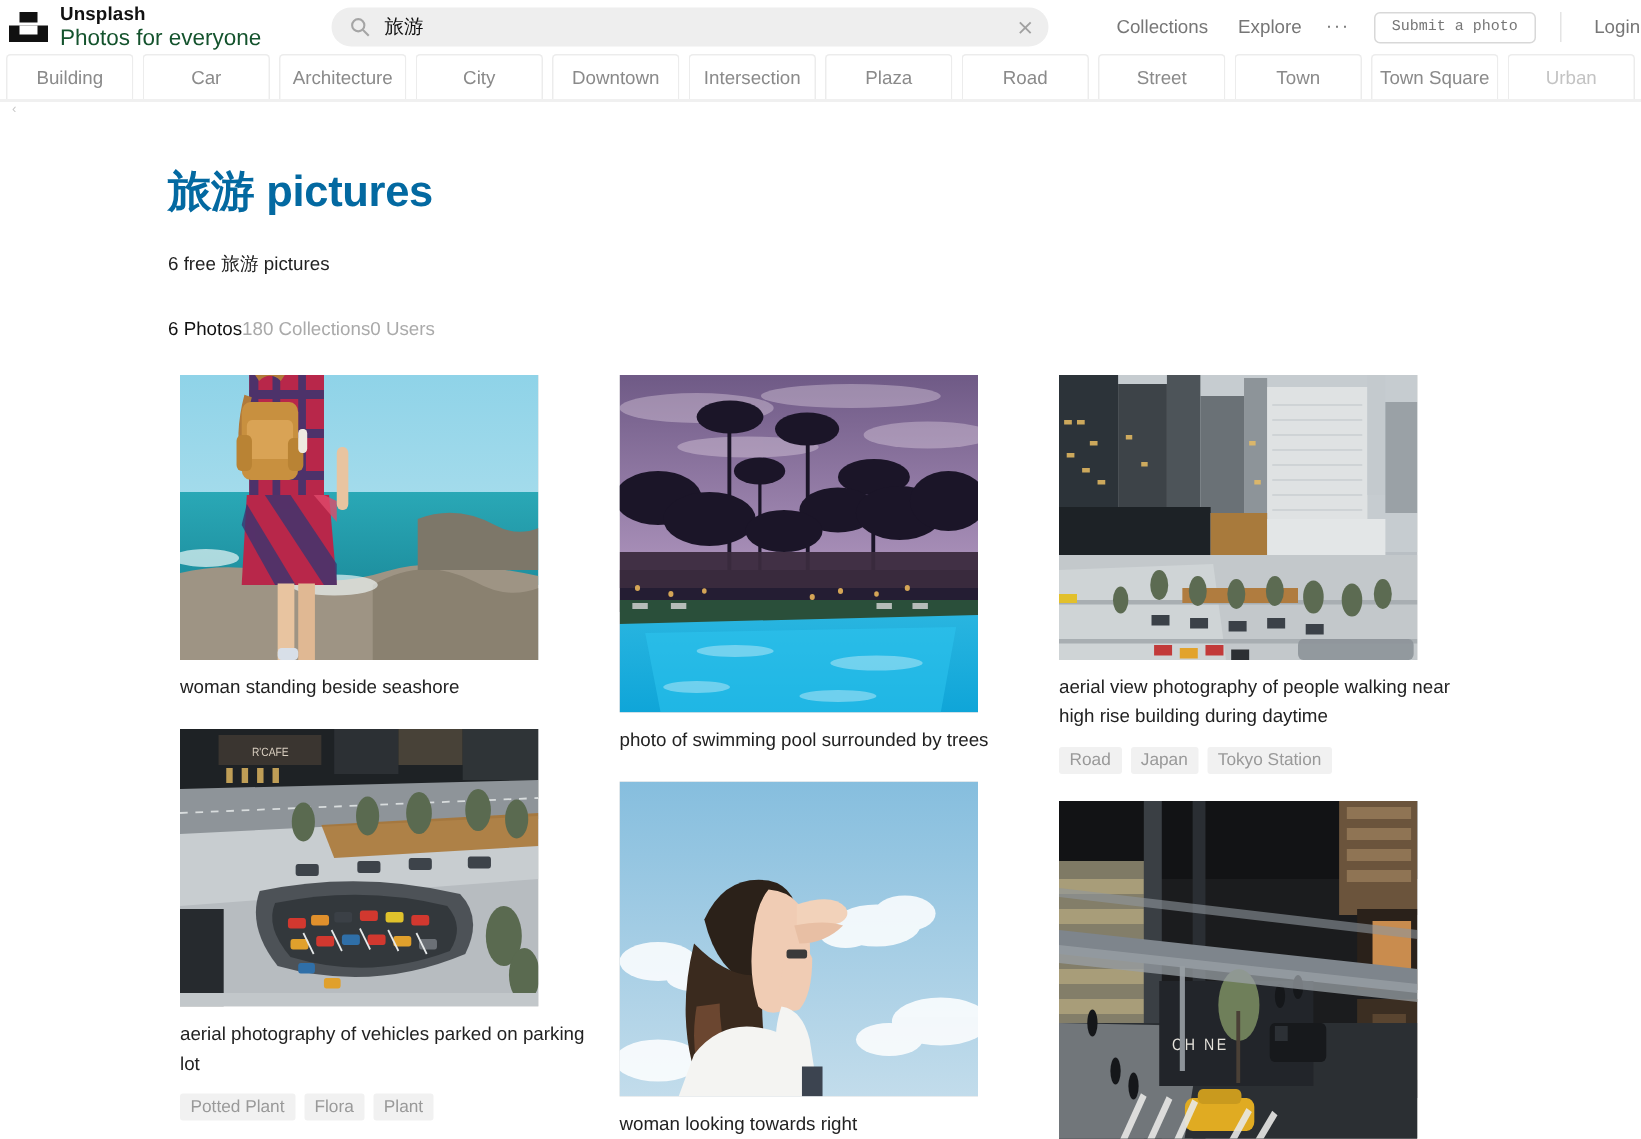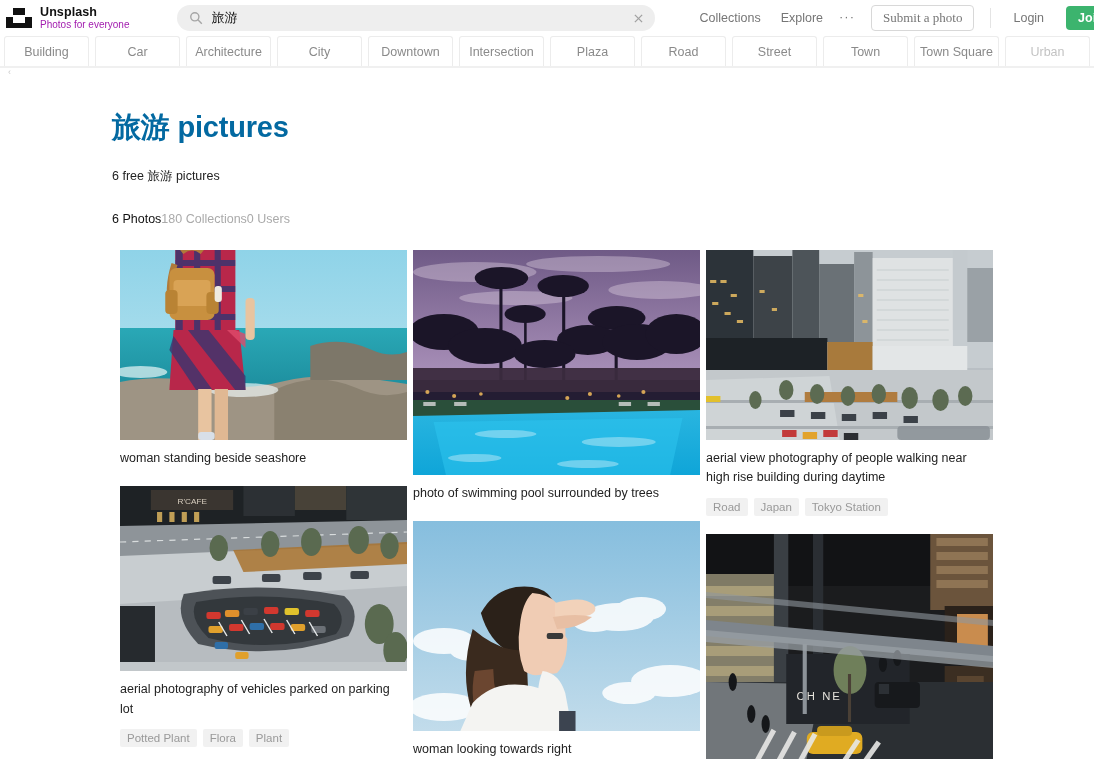--- a/index.html
+++ b/index.html
@@ -26,21 +26,21 @@
     position: absolute; left: 7px; top: 2px; width: 12px; height: 7px; background: #111;
   }
   .logo-mark .bot {
     position: absolute; left: 0px; top: 11px; width: 26px; height: 11px; background: #111;
   }
   .logo-mark .notch {
     position: absolute; left: 7px; top: 11px; width: 12px; height: 6px; background: #fff;
   }
   .brand-text { line-height: 1.15; }
   .brand-name { font-size: 12.5px; font-weight: bold; color: #111; letter-spacing: .1px;}
-  .brand-tag { font-size: 10px; color: #a21caf; }
+  .brand-tag { font-size: 15px; color: #14532d; }
 
   .search-wrap {
     flex: 0 0 auto;
     margin-left: 12px;
     width: 478px;
     height: 26px;
     background: #eeeeee;
     border-radius: 13px;
     display: flex;
     align-items: center;
@@ -68,25 +68,25 @@
     display: flex;
     align-items: center;
     gap: 0px;
     padding-right: 2px;
   }
   .nav-link {
     font-size: 12.5px; color: #767676; padding: 0 10px; cursor: pointer; white-space: nowrap;
   }
   .nav-dots { font-size: 13px; color: #767676; padding: 0 10px 4px 6px; cursor: pointer; letter-spacing:1px;}
   .btn-outline {
-    font-size: 13px; color: #767676;
+    font-size: 10px; color: #767676;
     border: 1px solid #d8d8d8; border-radius: 4px;
     padding: 4px 11px; background: #fff; cursor: pointer;
     margin-left: 6px; white-space: nowrap;
-    font-family: Liberation Serif, serif;
+    font-family: Liberation Mono, monospace;
   }
   .divider-v { width: 1px; height: 20px; background: #e4e4e4; margin: 0 12px 0 16px; }
   .btn-green {
     font-size: 12.5px; color: #ffffff; font-weight: bold;
     background: #3cb46e; border: none; border-radius: 4px;
     padding: 5px 12px; cursor: pointer; margin-left: 12px; white-space: nowrap;
     font-family: "Liberation Sans", sans-serif;
   }
 
   
@@ -138,21 +138,21 @@
   
   .grid {
     margin-top: 24px;
     display: flex;
     gap: 14px;
     width: 866px;
   }
   .col { width: 279px; display: flex; flex-direction: column; }
   .card { margin-bottom: 18px; padding-left: 8px; }
   .photo {
-    width: 287px;
+    width: 239px;
     display: block;
     position: relative;
     overflow: hidden;
     background: #ddd;
     cursor: pointer;
   }
   .caption {
     font-size: 12.5px; color: #222; line-height: 1.55;
     margin-top: 9px; cursor: pointer;
   }

